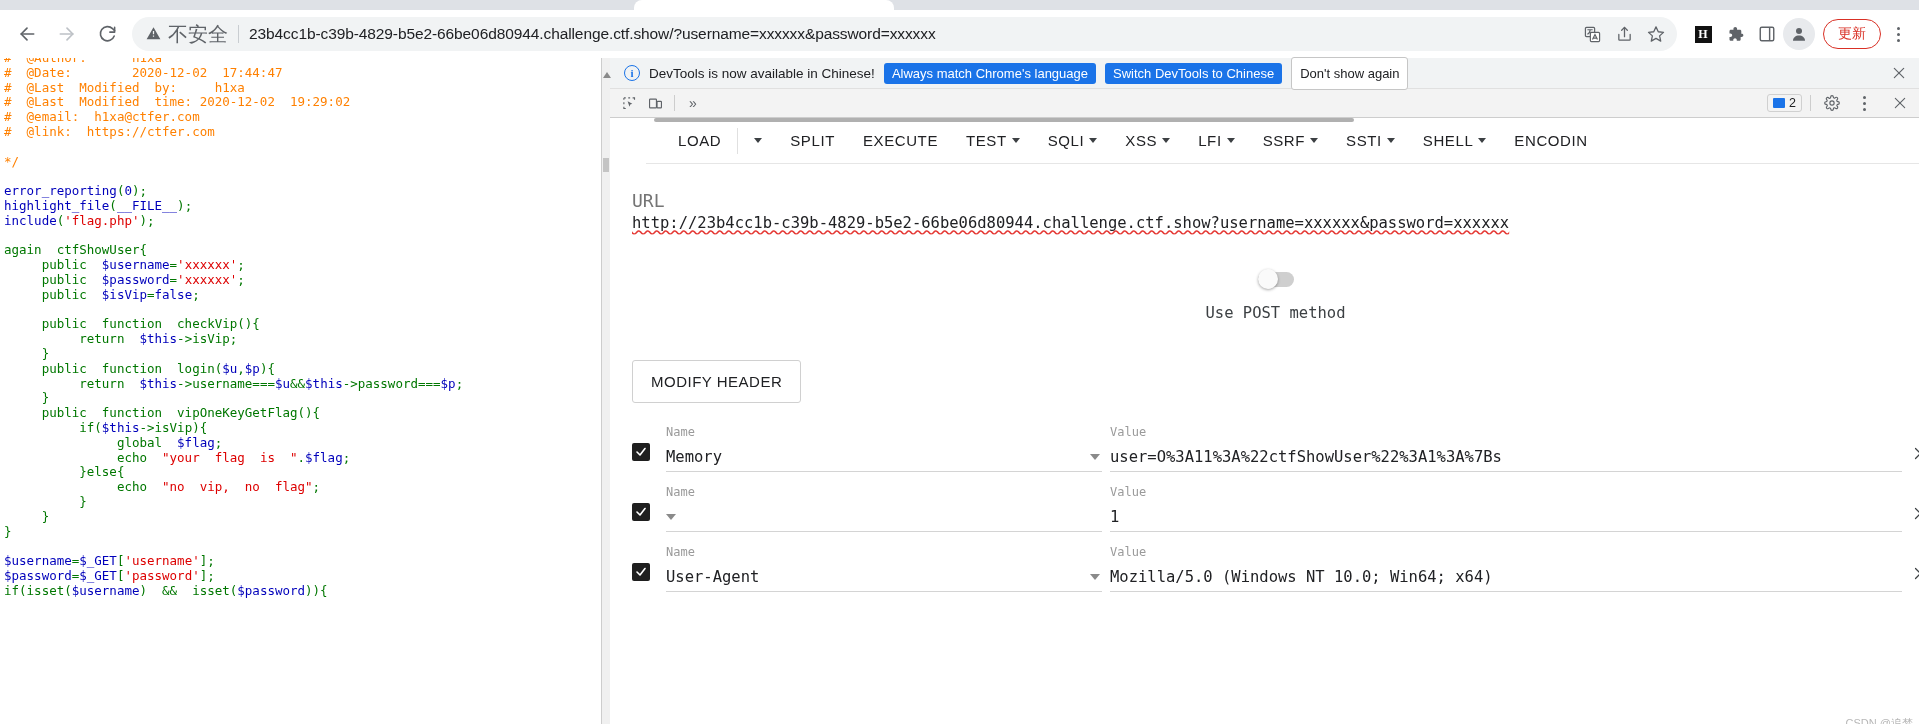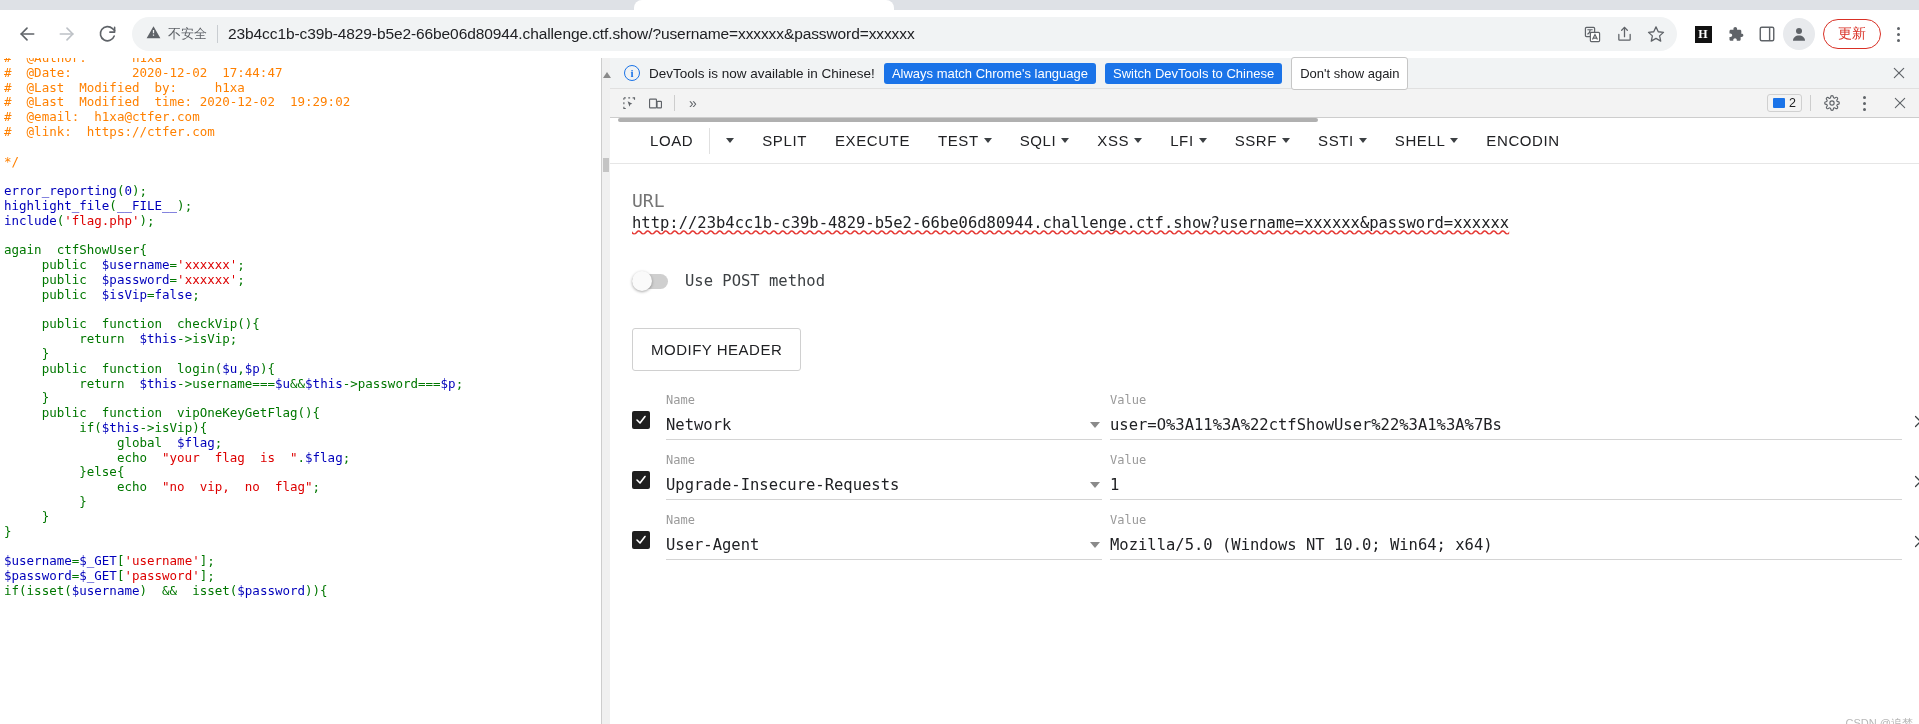--- a/index.html
+++ b/index.html
@@ -40,21 +40,21 @@
 
   .omnibox {
     flex: 1 1 auto; height: 34px; margin: 0 10px 0 8px;
     background: #f1f3f4; border-radius: 17px;
     display: flex; align-items: center;
     position: relative;
   }
   .omni-security {
     display: flex; align-items: center; gap: 7px;
     padding-left: 14px; color: #5f6368;
-    font-size: 13px; white-space: nowrap;
+    font-size: 20px; white-space: nowrap;
   }
   .omni-divider {
     width: 1px; height: 18px; background: #c9cdd1; margin: 0 10px;
   }
   .omni-url {
     font-size: 15.5px; color: #202124; white-space: nowrap;
     overflow: hidden; text-overflow: clip; letter-spacing: -0.1px;
     flex: 1 1 auto; padding-right: 12px;
   }
   .omni-actions {
@@ -166,21 +166,21 @@
     display: flex; align-items: center; gap: 4px; font-size: 12.5px;
     color: #202124; border: 1px solid #d0d0d0; border-radius: 3px;
     padding: 1px 5px; cursor: pointer;
   }
   .msg-badge .sq { width: 12px; height: 10px; background: #1a73e8; border-radius: 1px; }
 
   
   .hb-toolbar {
     height: 46px; display: flex; align-items: center;
     border-bottom: 1px solid #e6e6e6; position: relative;
-    padding-left: 26px; overflow: hidden;
+    padding-left: 18px; overflow: hidden; margin-left: 36px;
   }
   .hb-btn {
     font-size: 15px; color: #202124; letter-spacing: 0.6px;
     padding: 0 14px; display: flex; align-items: center; gap: 5px;
     cursor: pointer; white-space: nowrap;
     font-family: "Liberation Sans", sans-serif;
   }
   .hb-caret {
     width: 0; height: 0; border-left: 4.5px solid transparent;
     border-right: 4.5px solid transparent; border-top: 5px solid #3c4043;
@@ -201,21 +201,21 @@
   }
   .hb-url {
     font-family: "DejaVu Sans Mono", "Liberation Mono", monospace;
     font-size: 15.5px; color: #202124; line-height: 25px;
     width: 1270px; word-break: break-all;
     text-decoration: underline; text-decoration-color: #e53935;
     text-decoration-style: wavy; text-decoration-skip-ink: none;
   }
 
   .toggle-row {
-    display: flex; align-items: center; gap: 17px; margin-top: 36px;
+    display: flex; align-items: center; gap: 17px; margin-top: 36px; flex-direction: column;
   }
   .toggle {
     width: 36px; height: 15px; border-radius: 8px; background: #cfcfcf;
     position: relative; cursor: pointer;
   }
   .toggle .knob {
     position: absolute; left: 0; top: -3px; width: 20px; height: 20px;
     border-radius: 50%; background: #fafafa; box-shadow: 0 1px 3px rgba(0,0,0,.35);
   }
   .toggle-label {
@@ -545,21 +545,21 @@
       <div class="hdr-table" id="hdr-table-host">
           <div class="hdr-row">
             <div class="hdr-name-col">
               <div class="col-cap">Name</div>
               <div class="chk">
                 <svg width="12" height="12" viewBox="0 0 24 24" fill="none" stroke="#fff" stroke-width="3.2" stroke-linecap="round" stroke-linejoin="round">
                   <polyline points="4 12 10 18 20 5"></polyline>
                 </svg>
               </div>
               <div class="field">
-                <span class="txt">Network</span>
+                <span class="txt">Memory</span>
                 <span class="sel-caret"></span>
               </div>
             </div>
             <div class="hdr-val-col">
               <div class="col-cap">Value</div>
               <div class="field">
                 <span class="txt">user=O%3A11%3A%22ctfShowUser%22%3A1%3A%7Bs</span>
               </div>
               <div class="row-x">
                 <svg width="15" height="15" viewBox="0 0 24 24" fill="none" stroke="currentColor" stroke-width="1.9" stroke-linecap="round">
@@ -571,21 +571,20 @@
           </div>
           <div class="hdr-row">
             <div class="hdr-name-col">
               <div class="col-cap">Name</div>
               <div class="chk">
                 <svg width="12" height="12" viewBox="0 0 24 24" fill="none" stroke="#fff" stroke-width="3.2" stroke-linecap="round" stroke-linejoin="round">
                   <polyline points="4 12 10 18 20 5"></polyline>
                 </svg>
               </div>
               <div class="field">
-                <span class="txt">Upgrade-Insecure-Requests</span>
                 <span class="sel-caret"></span>
               </div>
             </div>
             <div class="hdr-val-col">
               <div class="col-cap">Value</div>
               <div class="field">
                 <span class="txt">1</span>
               </div>
               <div class="row-x">
                 <svg width="15" height="15" viewBox="0 0 24 24" fill="none" stroke="currentColor" stroke-width="1.9" stroke-linecap="round">

